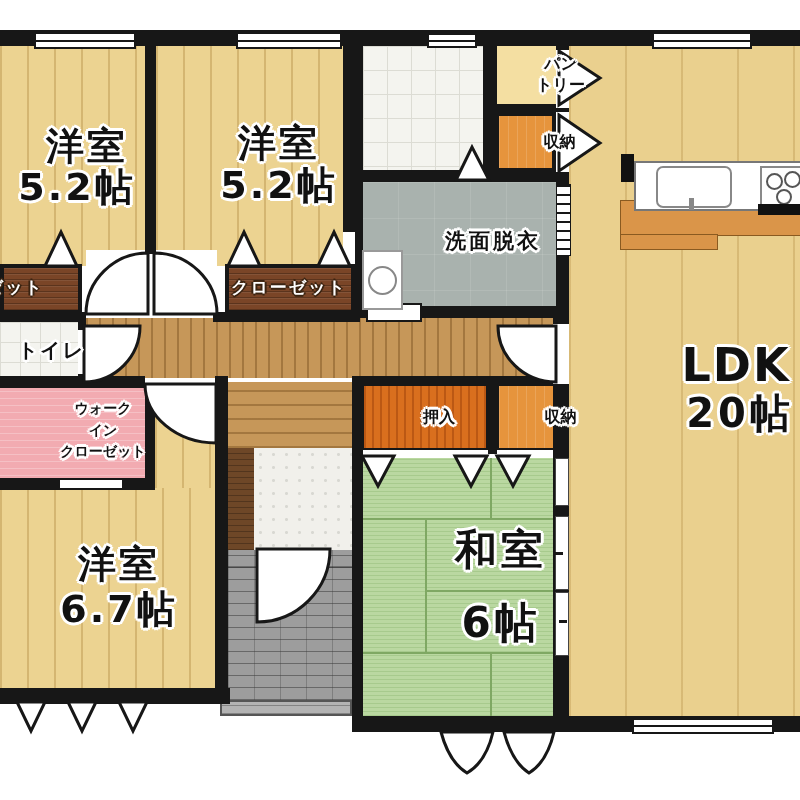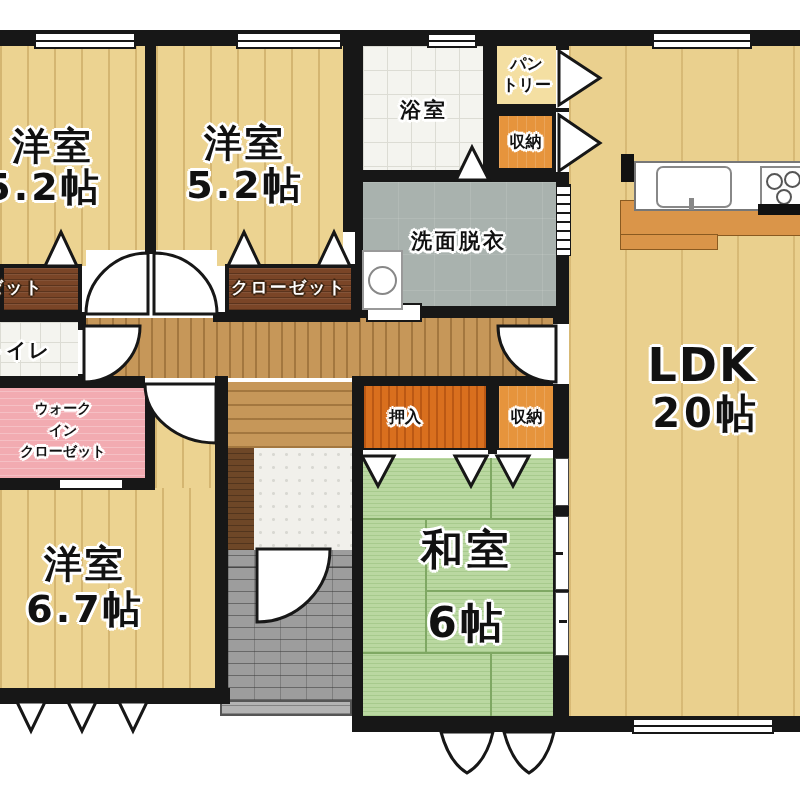--- a/index.html
+++ b/index.html
@@ -26,21 +26,21 @@
   .porch{background:#9D9D9D;background-image:repeating-linear-gradient(0deg,rgba(60,60,60,.55) 0 1px,transparent 1px 12px),repeating-linear-gradient(90deg,rgba(70,70,70,.35) 0 1px,transparent 1px 26px);}
   .porchStep{background:#B3B3B3;background-image:repeating-linear-gradient(0deg,rgba(60,60,60,.4) 0 1px,transparent 1px 8px);border:2px solid #555;}
   .win{position:absolute;background:#fff;border:2px solid #171717;}
   .win:after{content:'';position:absolute;left:0;right:0;top:50%;border-top:2px solid #171717;margin-top:-1px;}
   .accordion{position:absolute;background:repeating-linear-gradient(180deg,#171717 0 2px,#ffffff 2px 9px);border:1px solid #171717;}
   .panel{position:absolute;background:#fff;border:1px solid #444;}
   .tick{position:absolute;background:#171717;}
   .opening{position:absolute;background:#fff;}
   
   .lbl{position:absolute;color:#111;font-weight:bold;text-align:center;white-space:nowrap;
-       text-shadow:3px 0 0 #fff,-3px 0 0 #fff,0 3px 0 #fff,0 -3px 0 #fff,2px 2px 0 #fff,-2px -2px 0 #fff,2px -2px 0 #fff,-2px 2px 0 #fff;}
+       text-shadow:3px 0 0 #fff,-3px 0 0 #fff,0 3px 0 #fff,0 -3px 0 #fff,2px 2px 0 #fff,-2px -2px 0 #fff,2px -2px 0 #fff,-2px 2px 0 #fff;margin-left:34px;}
   .lblW{position:absolute;color:#fff;font-weight:bold;text-align:center;white-space:nowrap;
        text-shadow:2px 0 0 #3a2412,-2px 0 0 #3a2412,0 2px 0 #3a2412,0 -2px 0 #3a2412;}
   .s14{font-size:14px;line-height:1.55;}
   .s16{font-size:16px;}
   .s17{font-size:17px;letter-spacing:2px;}
   .s20{font-size:20px;letter-spacing:2px;}
   .s21{font-size:21px;letter-spacing:3px;}
   .s38{font-size:38px;letter-spacing:3px;}
   .s42{font-size:42px;letter-spacing:4px;}
   .s46{font-size:46px;letter-spacing:2px;}
@@ -172,28 +172,27 @@
       <polygon points="119,702 133,731 147,702"></polygon>
       <path d="M441,732 Q449,762 467,773 Q486,762 493,732 Z"></path>
       <path d="M504,732 Q512,762 529,773 Q547,762 554,732 Z"></path>
     </g>
   </svg>
 
   <div class="lbl s38" style="left:-47px;top:121px;width:200px;">洋室</div>
   <div class="lbl s38" style="left:-62px;top:162px;width:210px;">5.2帖</div>
   <div class="lbl s38" style="left:145px;top:118px;width:200px;">洋室</div>
   <div class="lbl s38" style="left:140px;top:160px;width:210px;">5.2帖</div>
-  <div class="lbl s21" style="left:374px;top:96px;width:100px;">浴室</div>
   <div class="lbl s16" style="left:497px;top:54px;width:59px;line-height:1.3;"><span>パン</span><br><span>トリー</span></div>
   <div class="lbl s16" style="left:495px;top:132px;width:61px;">収納</div>
   <div class="lbl s21" style="left:362px;top:227px;width:194px;">洗面脱衣</div>
   <div class="lblW s17" style="left:-114px;top:276px;width:200px;">クローゼット</div>
   <div class="lblW s17" style="left:189px;top:276px;width:200px;">クローゼット</div>
   <div class="lbl s20" style="left:-60px;top:337px;width:155px;">トイレ</div>
-  <div class="lbl s14" style="left:10px;top:398px;width:106px;"><span>ウォーク</span><br><span>イン</span><br><span>クローゼット</span></div>
+  <div class="lbl s14" style="left:16px;top:398px;width:106px;"><span>ウォーク</span><br><span>イン</span><br><span>クローゼット</span></div>
   <div class="lbl s16" style="left:340px;top:407px;width:130px;">押入</div>
   <div class="lbl s16" style="left:495px;top:407px;width:63px;">収納</div>
   <div class="lbl s38" style="left:-15px;top:539px;width:200px;">洋室</div>
   <div class="lbl s38" style="left:-25px;top:584px;width:220px;">6.7帖</div>
   <div class="lbl s42" style="left:367px;top:522px;width:200px;">和室</div>
   <div class="lbl s42" style="left:367px;top:595px;width:200px;">6帖</div>
   <div class="lbl s46" style="left:602px;top:338px;width:200px;">LDK</div>
   <div class="lbl s42" style="left:606px;top:386px;width:200px;font-size:40px;">20帖</div>
 
 </div>

